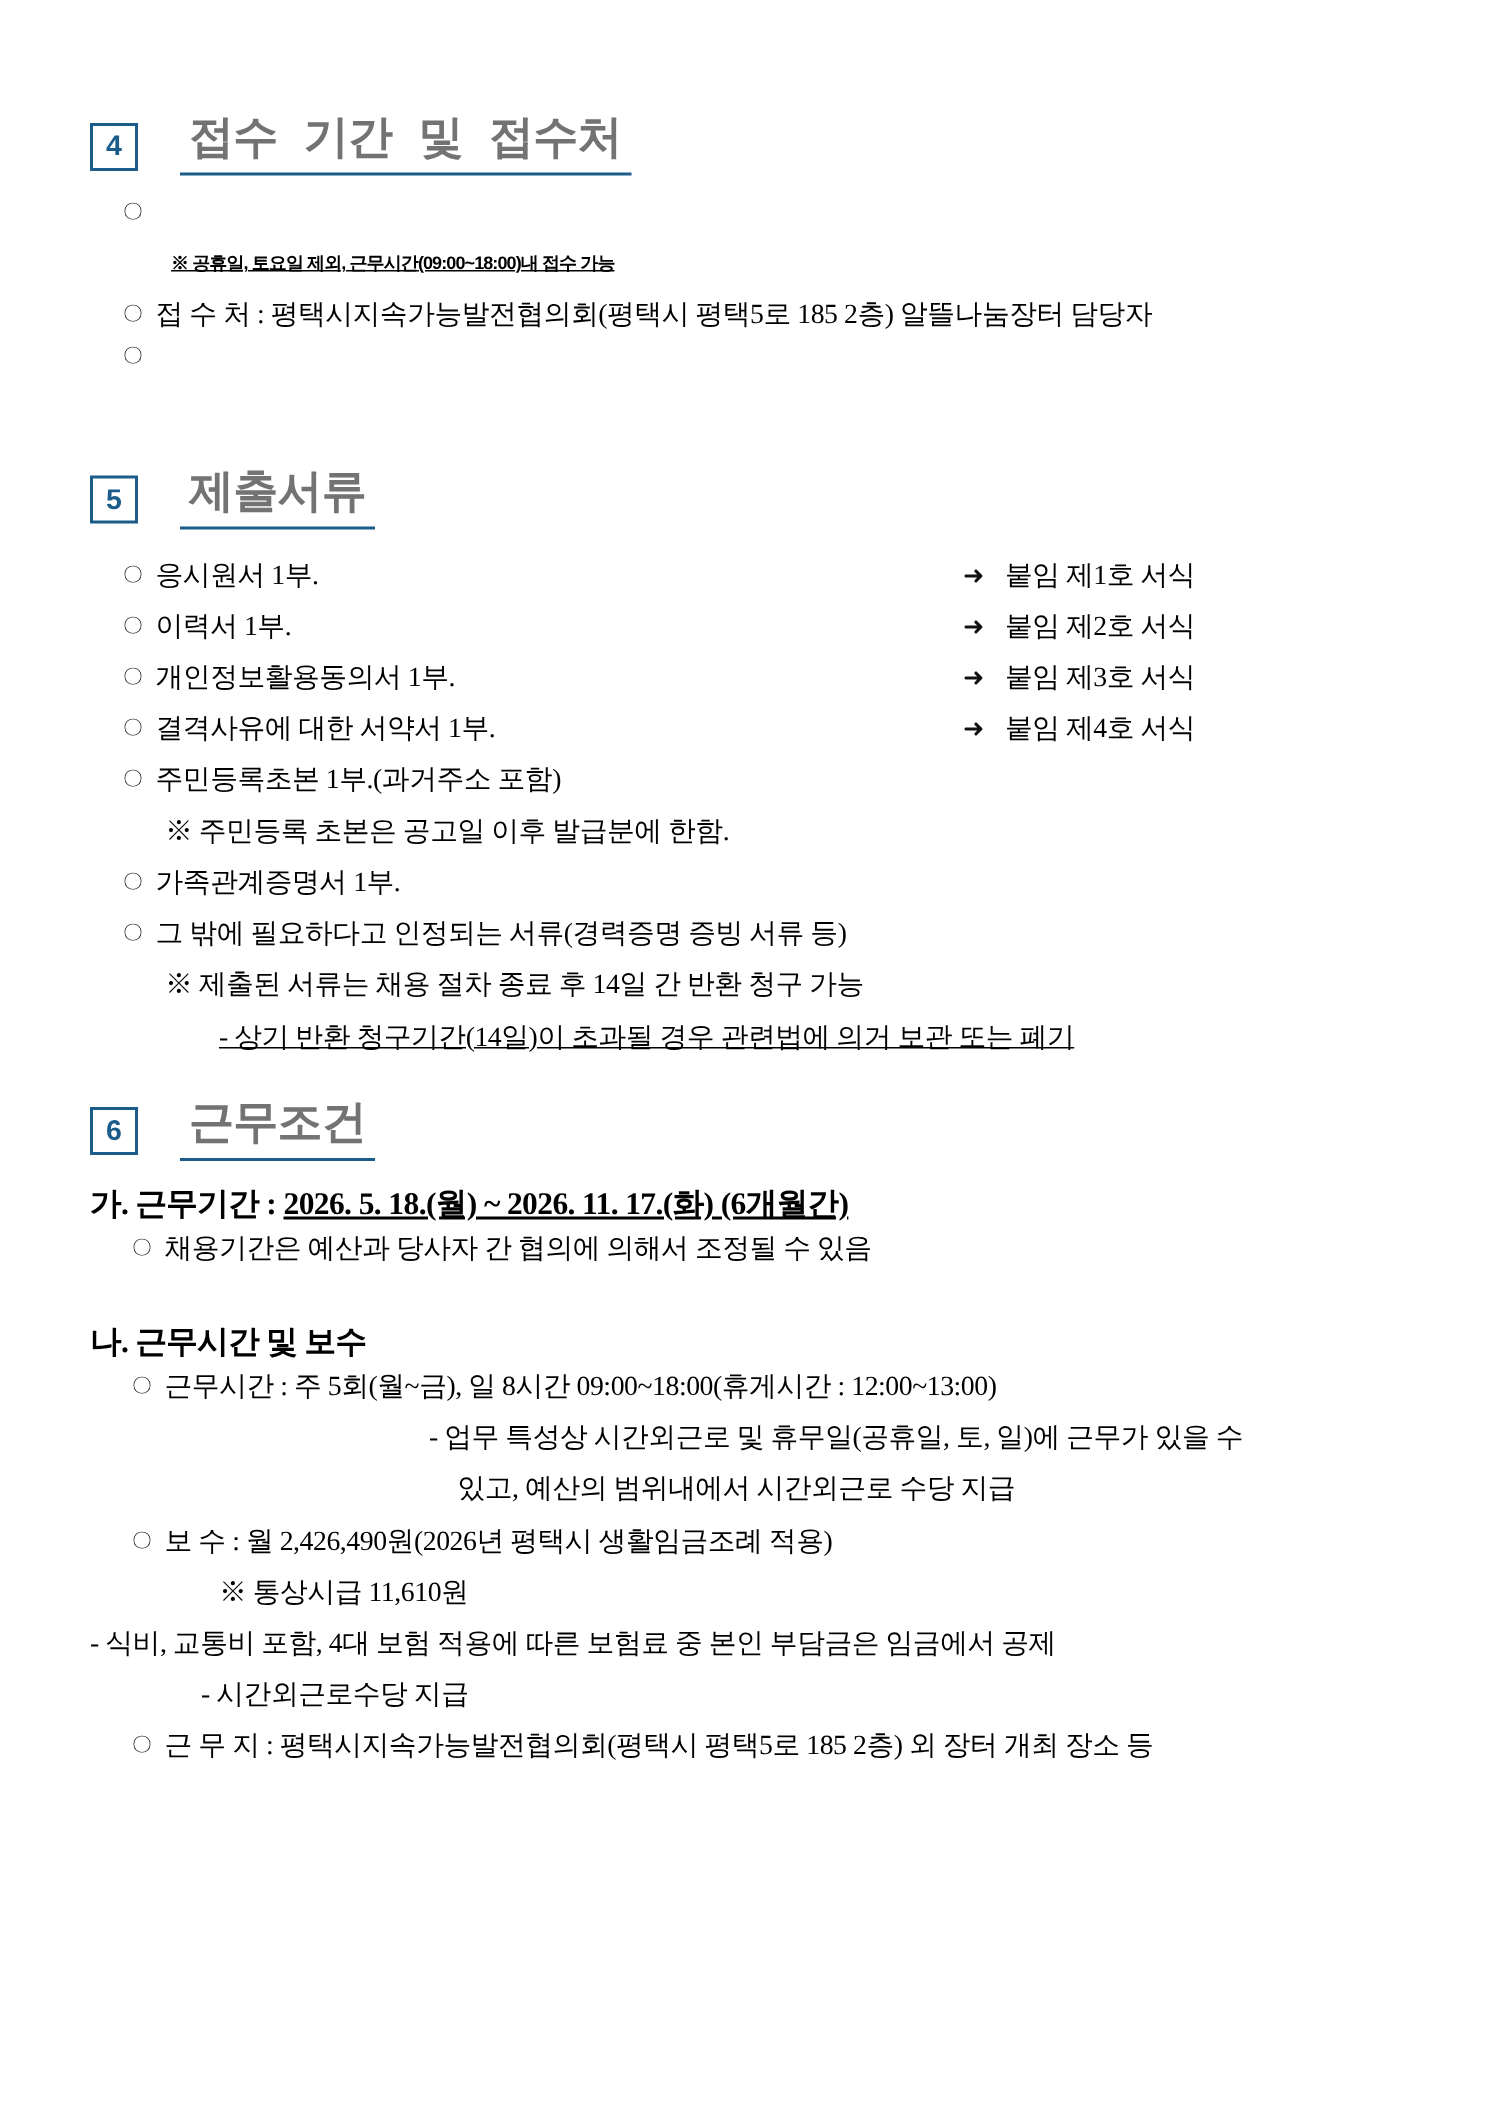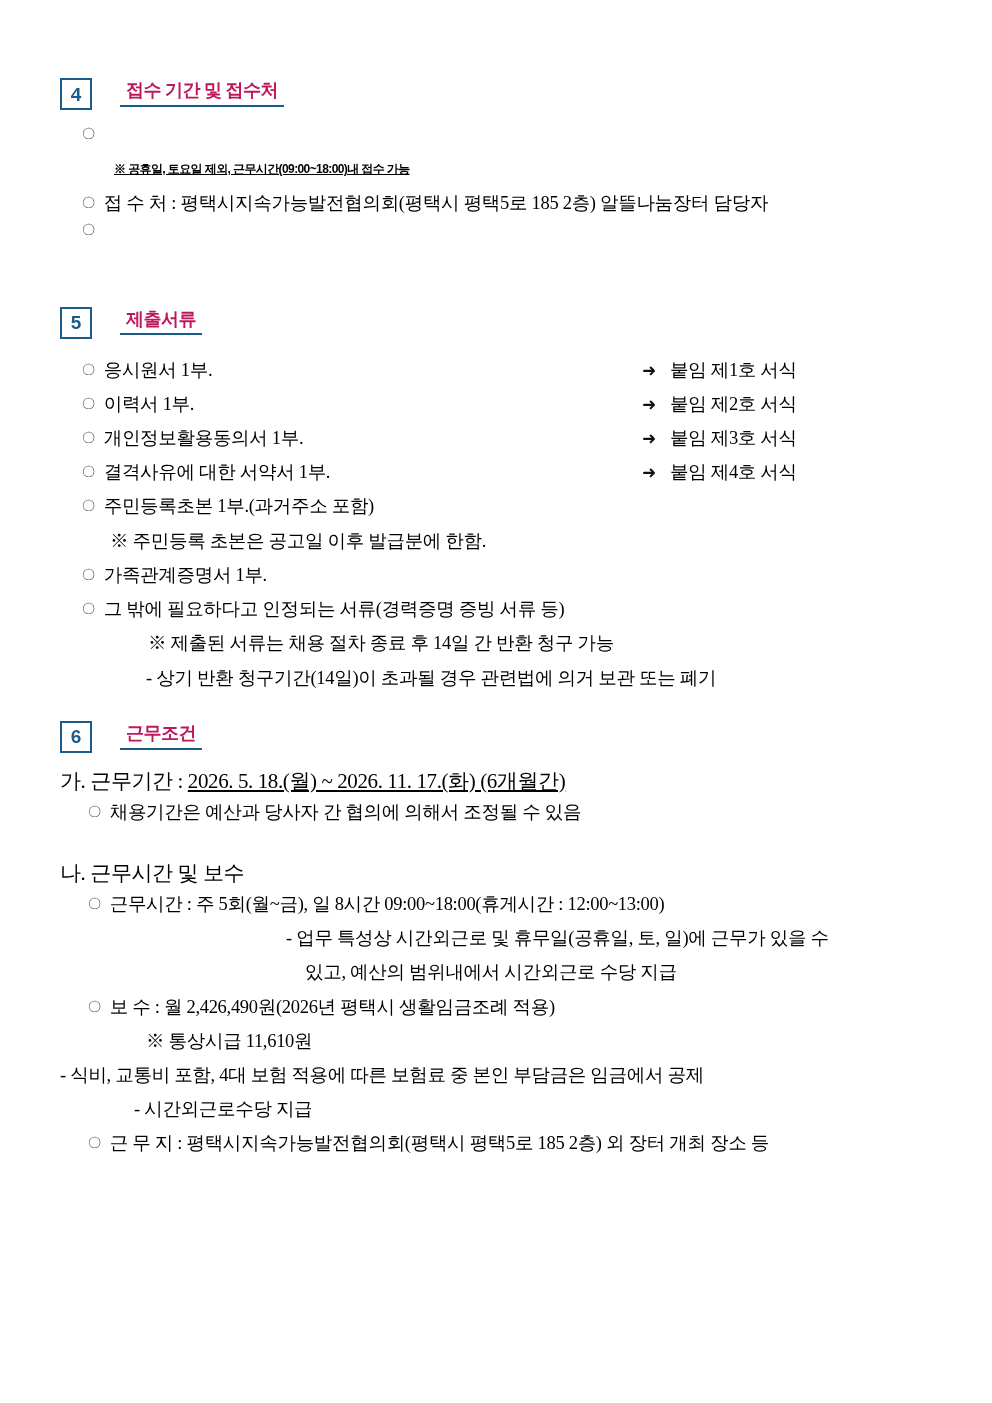--- a/index.html
+++ b/index.html
@@ -41,24 +41,24 @@
     font-family: "Liberation Sans", sans-serif;
     font-weight: bold;
     font-size: 19px;
     display: flex;
     align-items: center;
     justify-content: center;
     line-height: 1;
     box-sizing: border-box;
   }
   .sec-title {
-    font-family: Liberation Serif, serif;
-    font-weight: bold;
-    font-size: 18px;
-    color: #be185d;
+    font-family: Liberation Mono, monospace;
+    font-weight: bold;
+    font-size: 30px;
+    color: #737373;
     letter-spacing: -0.5px;
     border-bottom: 2.5px solid #1a5c8a;
     padding: 0 6px 4px 6px;
     line-height: 1.1;
   }
 
   
   .item {
     display: flex;
     align-items: baseline;
@@ -79,22 +79,22 @@
   }
   .bold-u {
     font-family: "Liberation Sans", sans-serif;
     font-weight: bold;
     font-size: 12px;
     text-decoration: underline;
     letter-spacing: -0.6px;
   }
 
   .indent-1 { margin-left: 28px; }
-  .indent-2 { margin-left: 66px; }
-  .indent-3 { margin-left: 64px; }
+  .indent-2 { margin-left: 28px; }
+  .indent-3 { margin-left: 64px; text-decoration: underline; }
 
   
   #sec4-body { margin-left: 22px; margin-top: 4px; }
   #sec4-body .sub { margin-left: 32px; margin-top: 2px; margin-bottom: 2px; }
 
   
   #sec5-body { margin-left: 22px; margin-top: 6px; }
   .doc-row {
     display: flex;
     align-items: baseline;
@@ -114,21 +114,21 @@
     color: #111;
     font-size: 17px;
     margin-right: 14px;
     font-family: "DejaVu Sans", sans-serif;
   }
 
   
   #sec6-body { margin-top: 8px; }
   .sub-head {
     font-family: "Liberation Serif", serif;
-    font-weight: normal;
+    font-weight: bold;
     font-size: 21px;
     letter-spacing: -0.4px;
     margin-top: 4px;
   }
   .sub-head .u {
     text-decoration: underline;
   }
   .spacer-md { height: 26px; }
   .spacer-xl { height: 62px; }
 </style>

